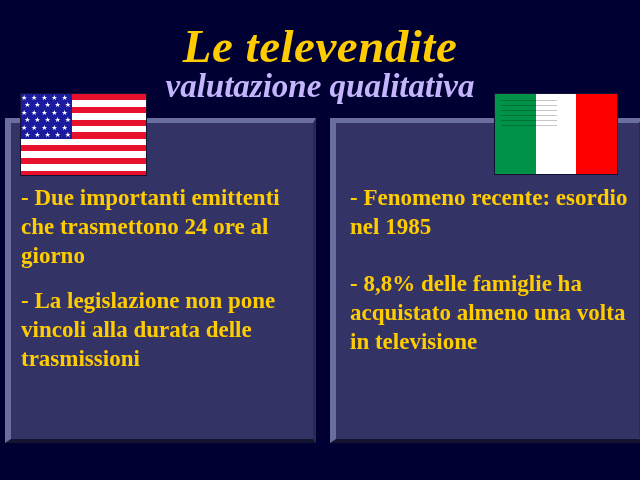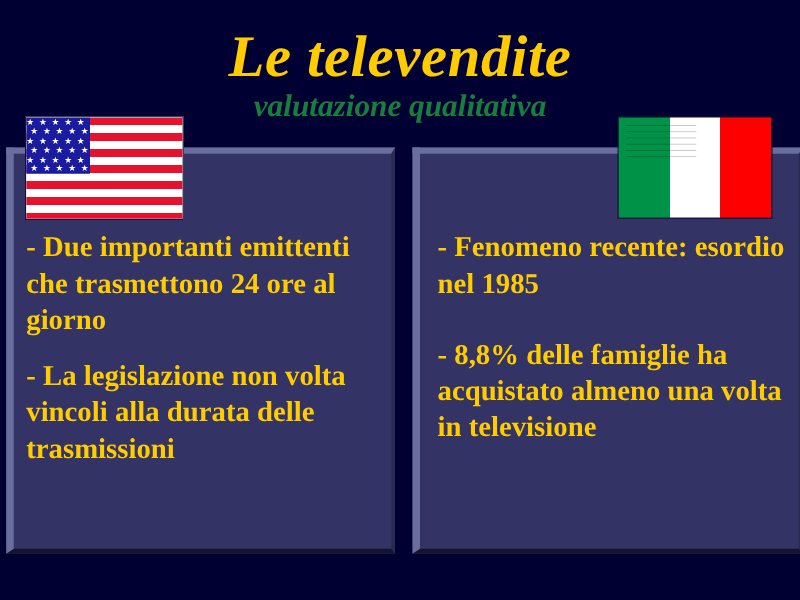--- a/index.html
+++ b/index.html
@@ -32,23 +32,23 @@
     font-size: 47px;
     line-height: 48px;
     color: #FFCC00;
     letter-spacing: 0.5px;
     white-space: nowrap;
   }
   #slide-subtitle {
     font-family: "Liberation Serif", "DejaVu Serif", serif;
     font-style: italic;
     font-weight: bold;
-    font-size: 25px;
+    font-size: 33px;
     line-height: 28px;
-    color: #15803d;
+    color: #c4b5fd;
     margin-top: 2px;
     white-space: nowrap;
   }
 
   
   .panel {
     position: absolute;
     background: #333366;
     box-sizing: border-box;
     border-left: 6px solid #6A6E9E;
@@ -181,21 +181,21 @@
 
   <div id="title-block">
     <div id="slide-title">Le televendite</div>
     <div id="slide-subtitle">valutazione qualitativa</div>
   </div>
 
   <div class="panel" id="panel-left">
     <div class="panel-inner">
       <div class="bullet-list">
         <p class="bullet">- Due importanti emittenti che trasmettono 24 ore al giorno</p>
-        <p class="bullet">- La legislazione non volta vincoli alla durata delle trasmissioni</p>
+        <p class="bullet">- La legislazione non pone vincoli alla durata delle trasmissioni</p>
       </div>
     </div>
   </div>
 
   <div class="panel" id="panel-right">
     <div class="panel-inner">
       <div class="bullet-list">
         <p class="bullet">- Fenomeno recente: esordio nel 1985</p>
         <p class="bullet">- 8,8% delle famiglie ha acquistato almeno una volta in televisione</p>
       </div>

